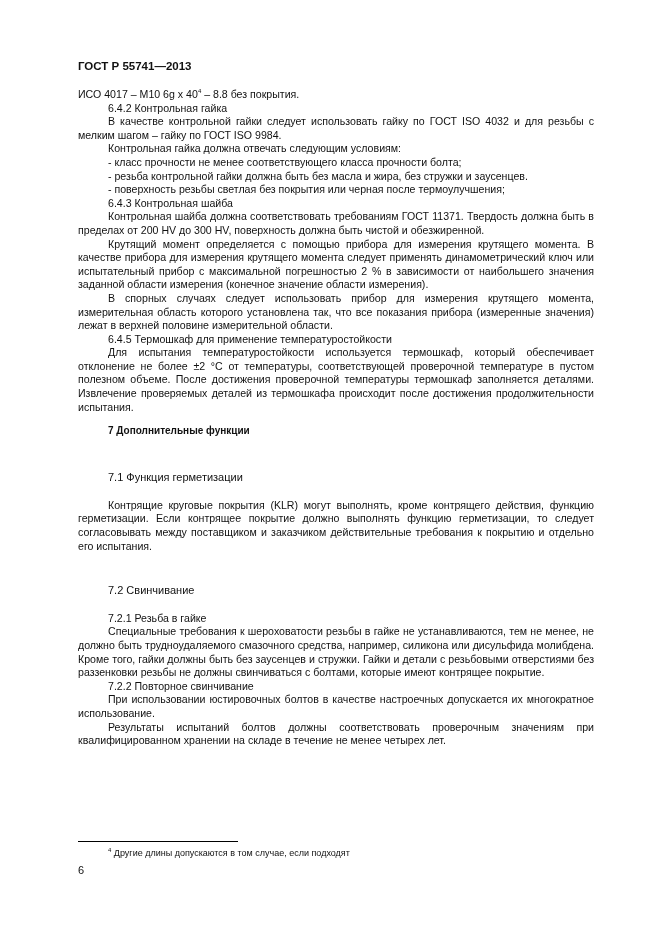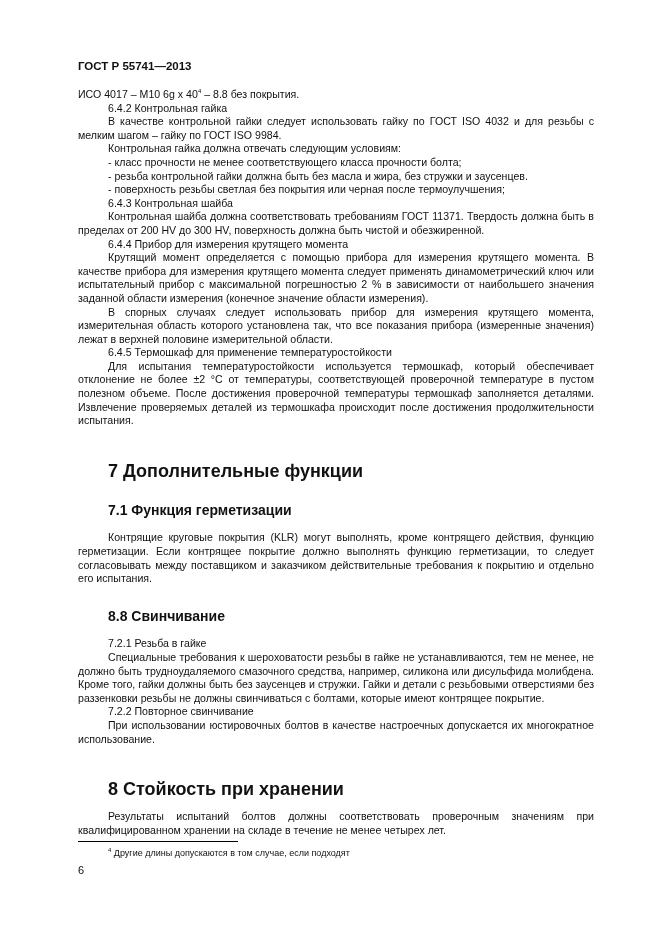--- a/index.html
+++ b/index.html
@@ -3,22 +3,22 @@
 <meta charset="utf-8">
 <style>
   html, body { margin: 0; padding: 0; background: #ffffff; }
   body { width: 662px; height: 935px; position: relative; overflow: hidden;
          font-family: "Liberation Sans", sans-serif; color: #111; }
   .page { position: absolute; left: 78px; top: 0; width: 516px; }
   .hdr { position: absolute; top: 60px; left: 0; font-weight: bold; font-size: 11.5px; }
   .body { position: absolute; top: 88px; left: 0; width: 516px; font-size: 10.6px; line-height: 13.6px; }
   p { margin: 0; text-align: justify; }
   .ind { text-indent: 30px; }
-  .h1 { font-weight: bold; font-size: 18px; margin: 34px 0 0 30px; line-height: 18px; text-align: left; }
-  .h2 { font-weight: bold; font-size: 14px; margin: 24px 0 14px 30px; text-align: left; }
+  .h1 { font-weight: bold; font-size: 10px; margin: 8px 0 0 30px; line-height: 18px; text-align: left; }
+  .h2 { font-weight: normal; font-size: 11px; margin: 31px 0 14px 30px; text-align: left; }
   sup { font-size: 6px; vertical-align: super; line-height: 0; }
   .fn-line { position: absolute; top: 841px; left: 0; width: 160px; border-top: 1.5px solid #000; }
   .fn { position: absolute; top: 848px; left: 30px; font-size: 9px; }
   .pgnum { position: absolute; top: 864px; left: 0; font-size: 11px; }
 </style>
 </head>
 <body>
 
 <div class="page">
   <div class="hdr">ГОСТ Р 55741—2013</div>
@@ -29,36 +29,34 @@
     <p class="ind">6.4.2 Контрольная гайка</p>
     <p class="ind">В качестве контрольной гайки следует использовать гайку по ГОСТ ISO 4032 и для резьбы с мелким шагом – гайку по ГОСТ ISO 9984.</p>
     <p class="ind">Контрольная гайка должна отвечать следующим условиям:</p>
     <p class="ind">- класс прочности не менее соответствующего класса прочности болта;</p>
     <p class="ind">- резьба контрольной гайки должна быть без масла и жира, без стружки и заусенцев.</p>
     <p class="ind">- поверхность резьбы светлая без покрытия или черная после термоулучшения;</p>
 
     <p class="ind">6.4.3 Контрольная шайба</p>
     <p class="ind">Контрольная шайба должна соответствовать требованиям ГОСТ 11371. Твердость должна быть в пределах от 200 HV до 300 HV, поверхность должна быть чистой и обезжиренной.</p>
 
-    <p class="ind">6.4.4 Прибор для измерения крутящего момента</p>
     <p class="ind">Крутящий момент определяется с помощью прибора для измерения крутящего момента. В качестве прибора для измерения крутящего момента следует применять динамометрический ключ или испытательный прибор с максимальной погрешностью 2 % в зависимости от наибольшего значения заданной области измерения (конечное значение области измерения).</p>
     <p class="ind">В спорных случаях следует использовать прибор для измерения крутящего момента, измерительная область которого установлена так, что все показания прибора (измеренные значения) лежат в верхней половине измерительной области.</p>
 
     <p class="ind">6.4.5 Термошкаф для применение температуростойкости</p>
     <p class="ind">Для испытания температуростойкости используется термошкаф, который обеспечивает отклонение не более ±2 °С от температуры, соответствующей проверочной температуре в пустом полезном объеме. После достижения проверочной температуры термошкаф заполняется деталями. Извлечение проверяемых деталей из термошкафа происходит после достижения продолжительности испытания.</p>
 
     <p class="h1">7 Дополнительные функции</p>
     <p class="h2">7.1 Функция герметизации</p>
     <p class="ind">Контрящие круговые покрытия (KLR) могут выполнять, кроме контрящего действия, функцию герметизации. Если контрящее покрытие должно выполнять функцию герметизации, то следует согласовывать между поставщиком и заказчиком действительные требования к покрытию и отдельно его испытания.</p>
-    <p class="h2">8.8 Свинчивание</p>
+    <p class="h2">7.2 Свинчивание</p>
     <p class="ind">7.2.1 Резьба в гайке</p>
     <p class="ind">Специальные требования к шероховатости резьбы в гайке не устанавливаются, тем не менее, не должно быть трудноудаляемого смазочного средства, например, силикона или дисульфида молибдена. Кроме того, гайки должны быть без заусенцев и стружки. Гайки и детали с резьбовыми отверстиями без раззенковки резьбы не должны свинчиваться с болтами, которые имеют контрящее покрытие.</p>
     <p class="ind">7.2.2 Повторное свинчивание</p>
     <p class="ind">При использовании юстировочных болтов в качестве настроечных допускается их многократное использование.</p>
 
-    <p class="h1" style="margin-bottom:12px">8 Стойкость при хранении</p>
     <p class="ind">Результаты испытаний болтов должны соответствовать проверочным значениям при квалифицированном хранении на складе в течение не менее четырех лет.</p>
   </div>
 
   <div class="fn-line"></div>
   <div class="fn"><sup>4</sup><span> Другие длины допускаются в том случае, если подходят</span></div>
   <div class="pgnum">6</div>
 </div>
 
 </body></html>

